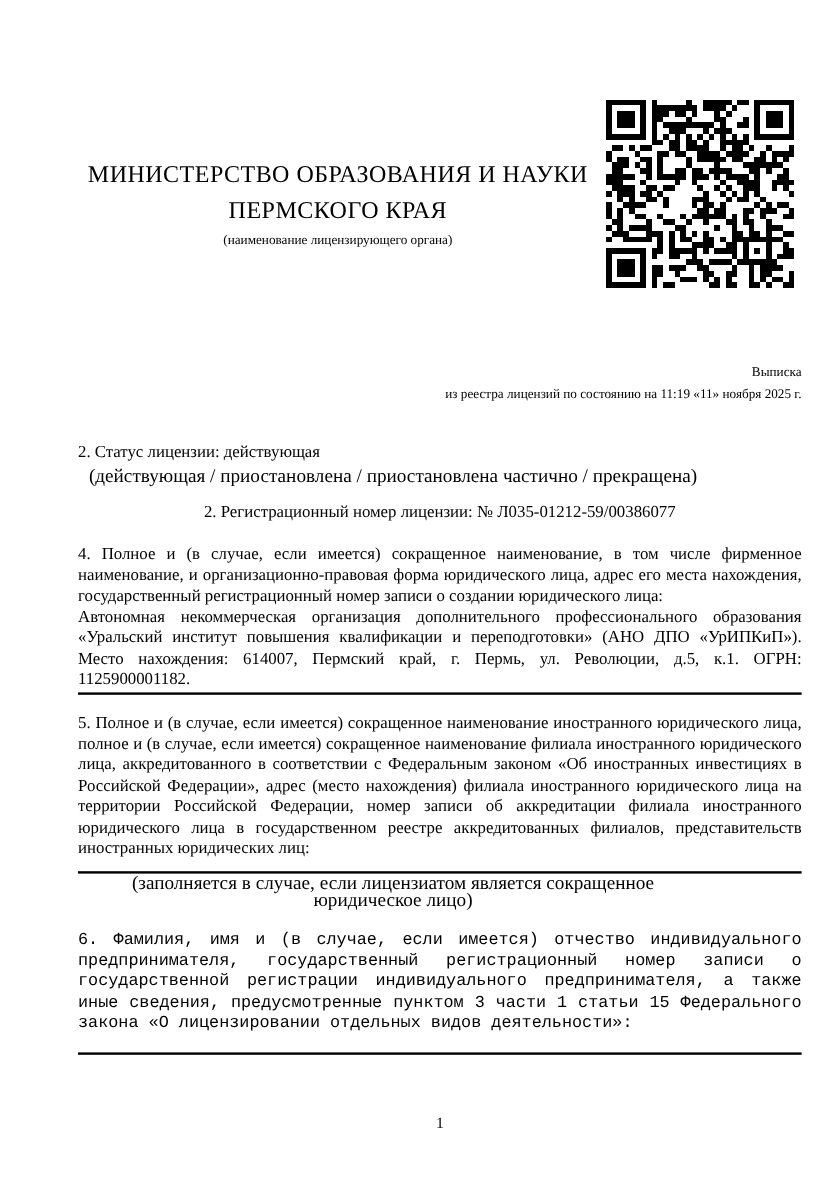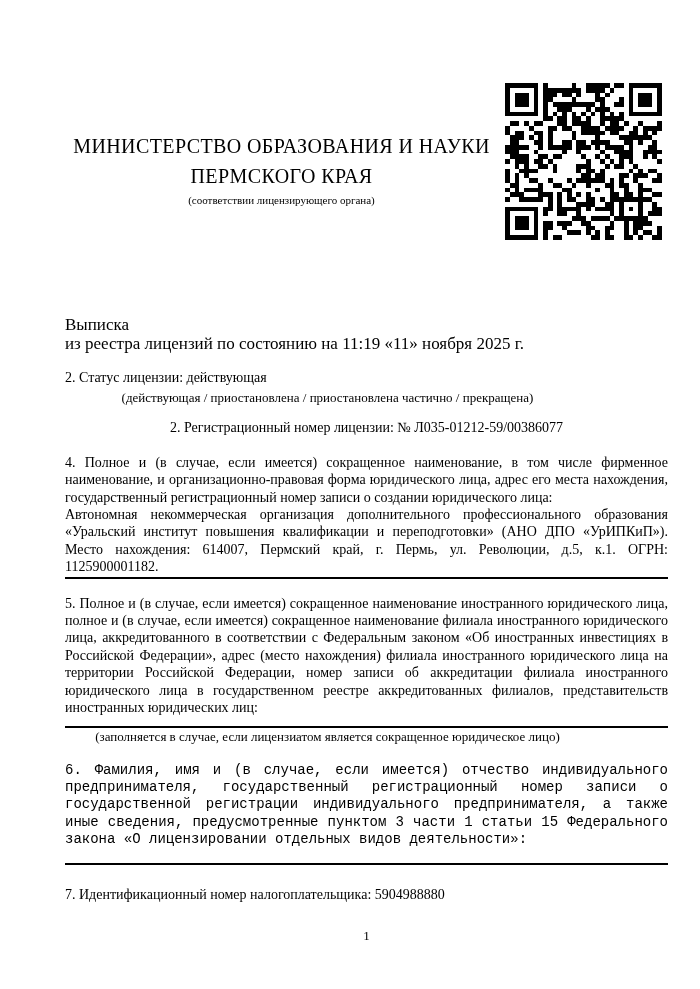--- a/index.html
+++ b/index.html
@@ -39,41 +39,41 @@
     position: absolute;
     left: 505px;
     top: 83px;
     width: 157px;
     height: 157px;
   }
   .qr svg { display: block; width: 157px; height: 157px; }
   .doc-title {
     position: absolute;
     left: 65px;
-    top: 315px;
+    top: 301px;
     width: 603px;
-    text-align: left;
-    font-size: 17px;
+    text-align: right;
+    font-size: 11px;
     line-height: 19px;
   }
   .content {
     position: absolute;
     left: 65px;
     top: 369px;
     width: 603px;
     font-size: 14px;
     line-height: 17.4px;
   }
   .para { text-align: justify; }
   .note-wrap {
     width: 525px;
     text-align: center;
   }
   .note {
-    font-size: 13px;
+    font-size: 16px;
     line-height: 14px;
     margin-top: 2px;
   }
   .rule {
     border: none;
     border-top: 2px solid #000000;
     margin: 0;
     height: 0;
   }
   .i1 { margin-bottom: 14px; }
@@ -96,21 +96,21 @@
   }
 </style>
 </head>
 <body>
 
 <div class="page">
 
   <div class="header-text">
     <div class="ministry">МИНИСТЕРСТВО ОБРАЗОВАНИЯ И НАУКИ</div>
     <div class="ministry">ПЕРМСКОГО КРАЯ</div>
-    <div class="ministry-note">(соответствии лицензирующего органа)</div>
+    <div class="ministry-note">(наименование лицензирующего органа)</div>
   </div>
 
   <div class="qr" id="qr">
       <svg viewBox="0 0 33 33" shape-rendering="crispEdges" xmlns="http://www.w3.org/2000/svg">
         <rect width="33" height="33" fill="#ffffff"></rect>
         <g fill="#000000">
           <rect x="0" y="0" width="1" height="1"></rect>
           <rect x="1" y="0" width="1" height="1"></rect>
           <rect x="2" y="0" width="1" height="1"></rect>
           <rect x="3" y="0" width="1" height="1"></rect>
@@ -695,21 +695,18 @@
       <div class="note-wrap">
         <div class="note">(заполняется в случае, если лицензиатом является сокращенное юридическое лицо)</div>
       </div>
     </div>
 
     <div class="item i6">
       <div class="para">6. Фамилия, имя и (в случае, если имеется) отчество индивидуального предпринимателя, государственный регистрационный номер записи о государственной регистрации индивидуального предпринимателя, а также иные сведения, предусмотренные пунктом 3 части 1 статьи 15 Федерального закона «О лицензировании отдельных видов деятельности»:</div>
       <hr class="rule">
     </div>
 
-    <div class="item i7">
-      <div>7. Идентификационный номер налогоплательщика: 5904988880</div>
-    </div>
 
   </div>
 
   <div class="page-number">1</div>
 
 </div>
 
 </body></html>

